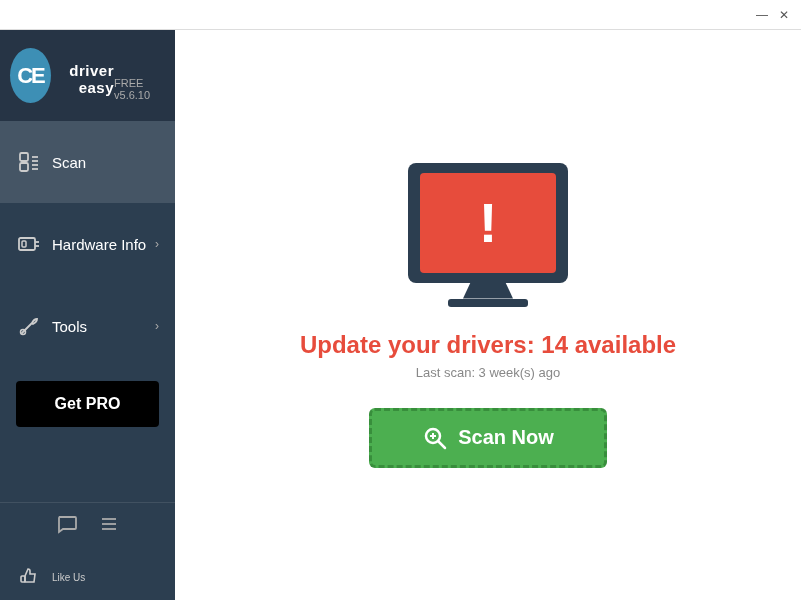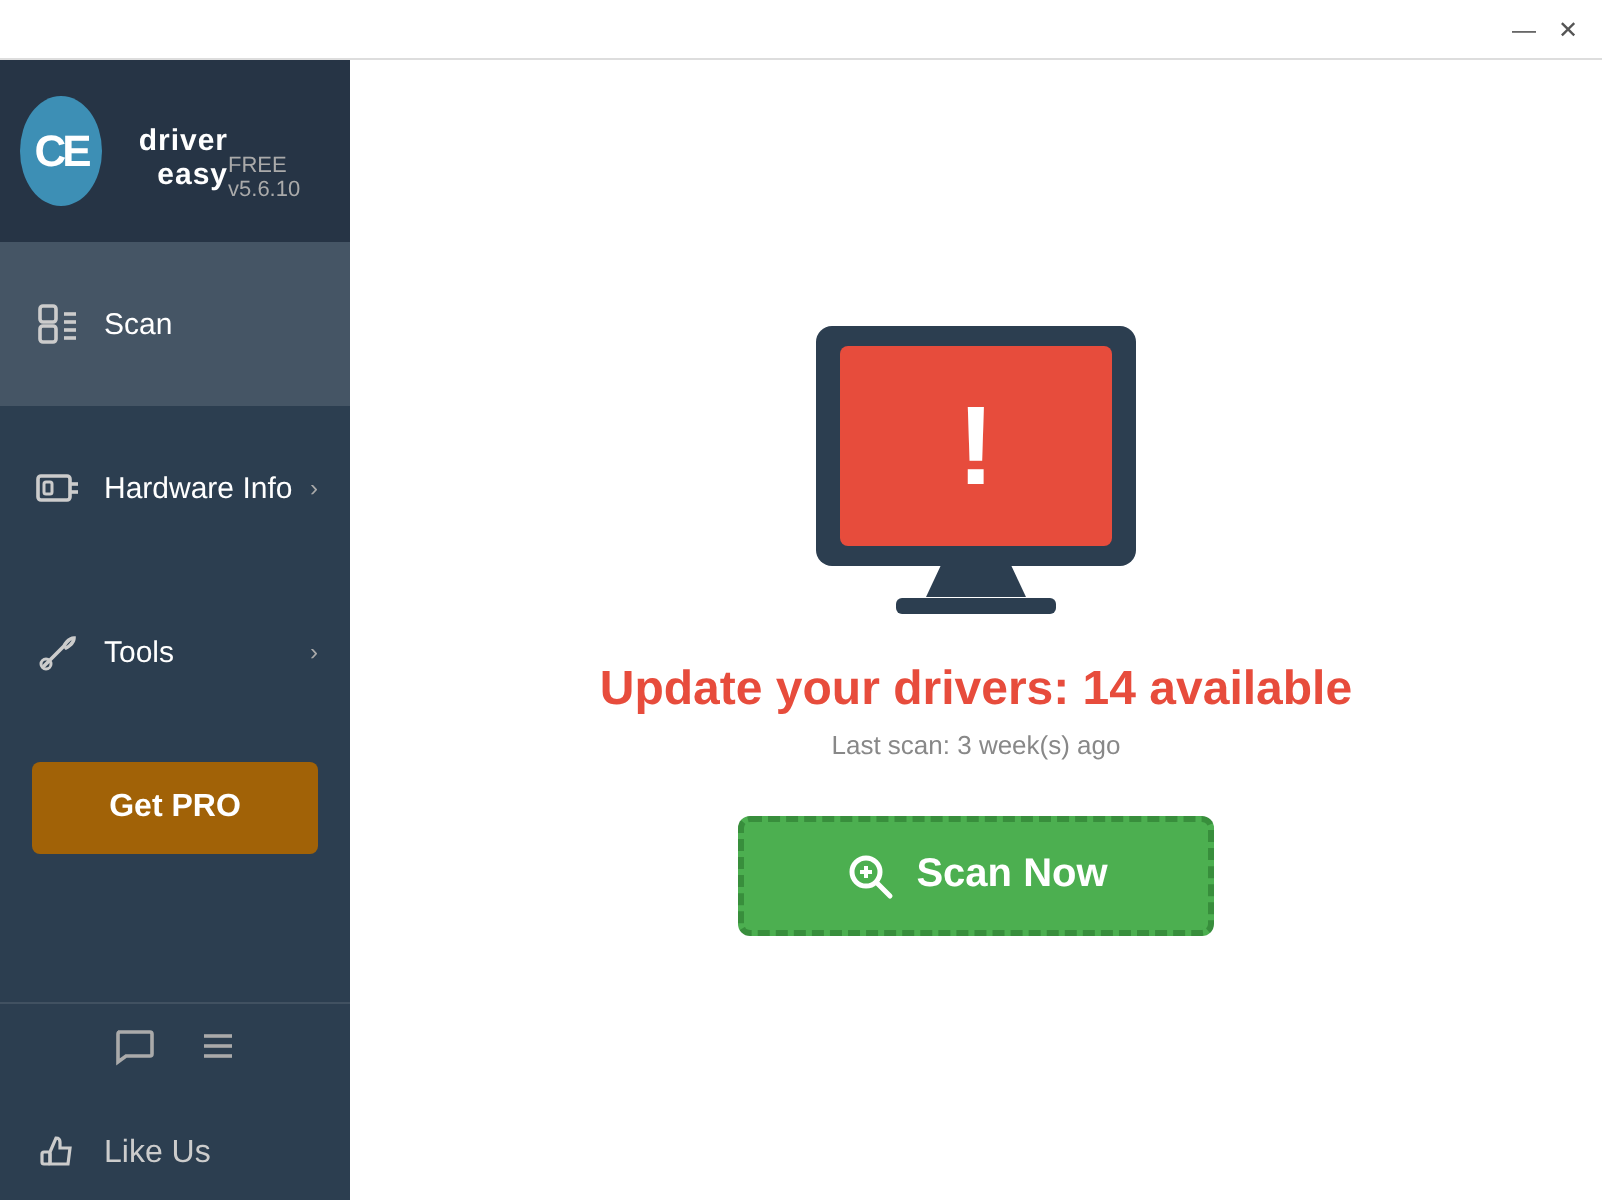--- a/index.html
+++ b/index.html
@@ -117,21 +117,21 @@
       flex: 1;
     }
 
     .nav-arrow {
       font-size: 12px;
       color: #aaa;
     }
 
     .get-pro-btn {
       margin: 14px 16px;
-      background: #a16207;
+      background: #000000;
       color: #fff;
       border: none;
       border-radius: 4px;
       padding: 14px 0;
       font-size: 16px;
       font-weight: bold;
       cursor: pointer;
       text-align: center;
       width: calc(100% - 32px);
     }
@@ -154,21 +154,21 @@
     }
 
     .like-us-item {
       display: flex;
       align-items: center;
       padding: 10px 16px;
       cursor: pointer;
     }
 
     .like-us-item .nav-icon { color: #ccc; }
-    .like-us-item .nav-label { font-size: 16px; color: #ccc; }
+    .like-us-item .nav-label { font-size: 10px; color: #ccc; }
 
     
     .main-content {
       flex: 1;
       background: #fff;
       display: flex;
       flex-direction: column;
       align-items: center;
       justify-content: center;
       padding: 20px;

